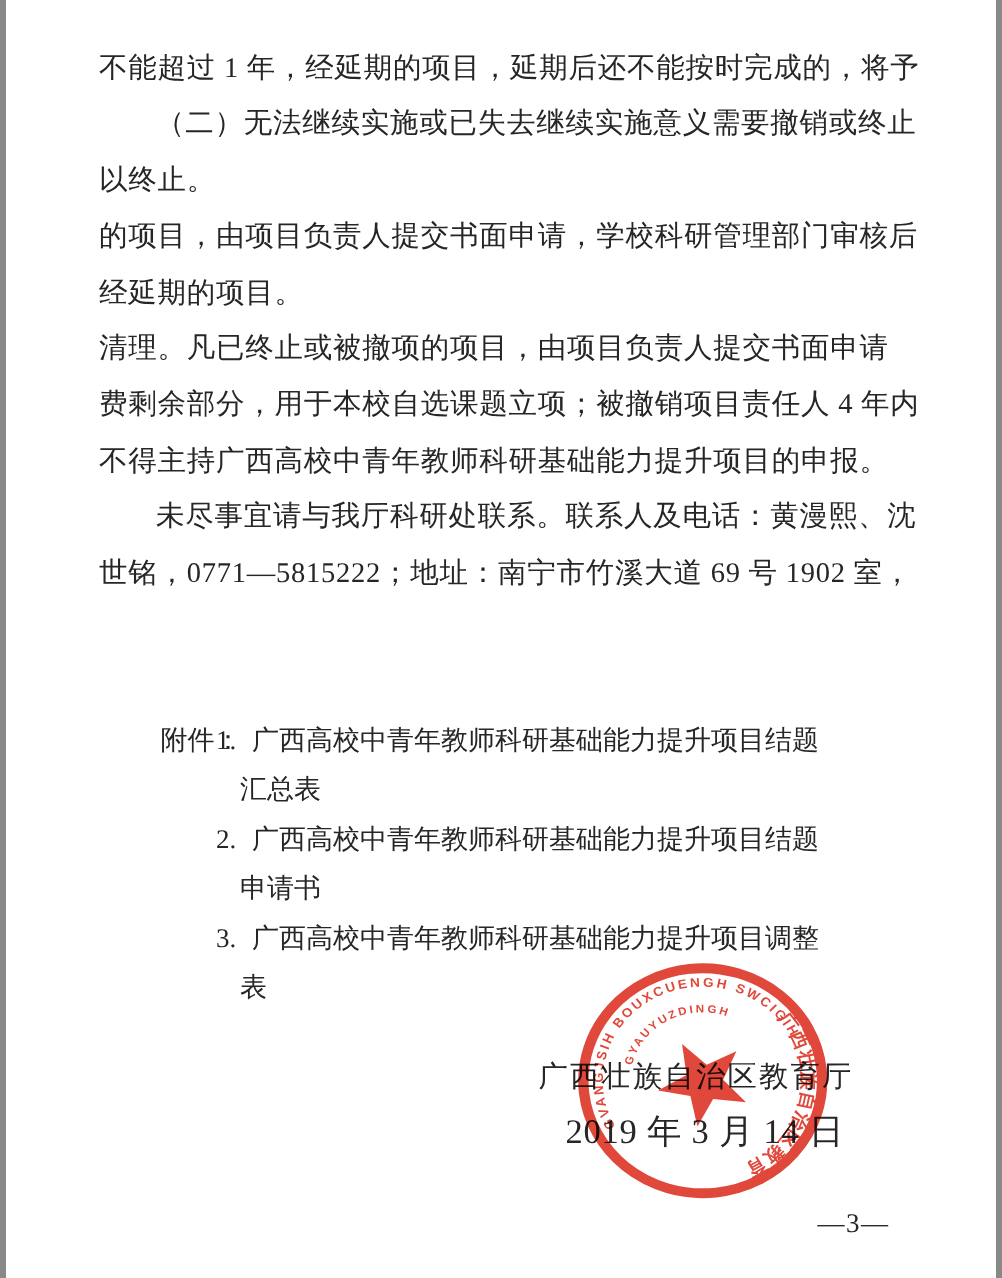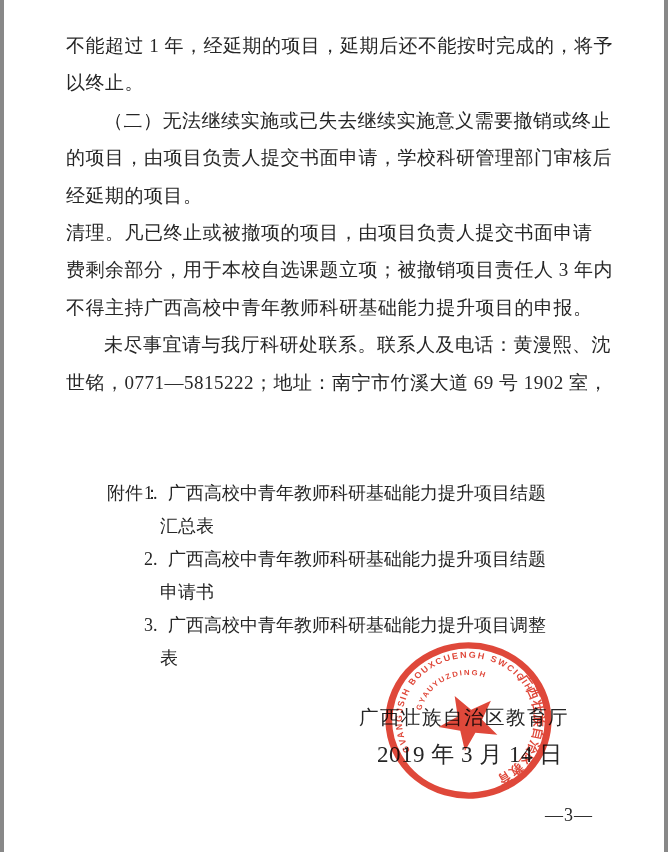--- a/index.html
+++ b/index.html
@@ -47,26 +47,26 @@
   
   .page-number { position:absolute; left:541px; top:805px; font-size:18px; letter-spacing:1px; white-space:pre; }
 </style>
 </head>
 <body>
 
 <div class="page" style="background: rgb(255, 255, 255); color: rgb(38, 38, 38);">
 
   <div class="body-lines">
       <div class="line">不能超过 1 年，经延期的项目，延期后还不能按时完成的，将予</div>
+      <div class="line indent">（二）无法继续实施或已失去继续实施意义需要撤销或终止</div>
       <div class="line">以终止。</div>
-      <div class="line indent">（二）无法继续实施或已失去继续实施意义需要撤销或终止</div>
       <div class="line">的项目，由项目负责人提交书面申请，学校科研管理部门审核后</div>
       <div class="line">经延期的项目。</div>
       <div class="line">清理。凡已终止或被撤项的项目，由项目负责人提交书面申请</div>
-      <div class="line">费剩余部分，用于本校自选课题立项；被撤销项目责任人 3 年内</div>
+      <div class="line">费剩余部分，用于本校自选课题立项；被撤销项目责任人 4 年内</div>
       <div class="line">不得主持广西高校中青年教师科研基础能力提升项目的申报。</div>
       <div class="line indent">未尽事宜请与我厅科研处联系。联系人及电话：黄漫熙、沈</div>
       <div class="line">世铭，0771—5815222；地址：南宁市竹溪大道 69 号 1902 室，</div>
     </div>
 
   <div class="attachments">
     <div class="att-label">附件：</div>
     <div class="att-items">
         <div class="att-line"><span class="att-num">1.</span><span>广西高校中青年教师科研基础能力提升项目结题</span></div>
         <div class="att-line cont">汇总表</div>

